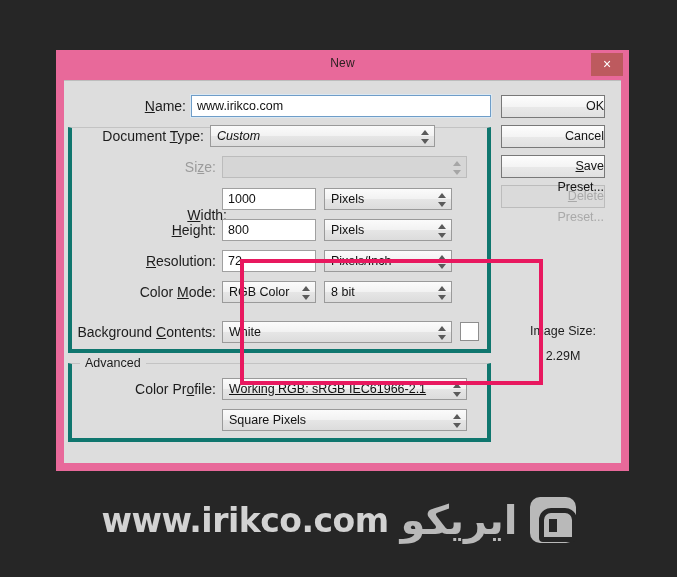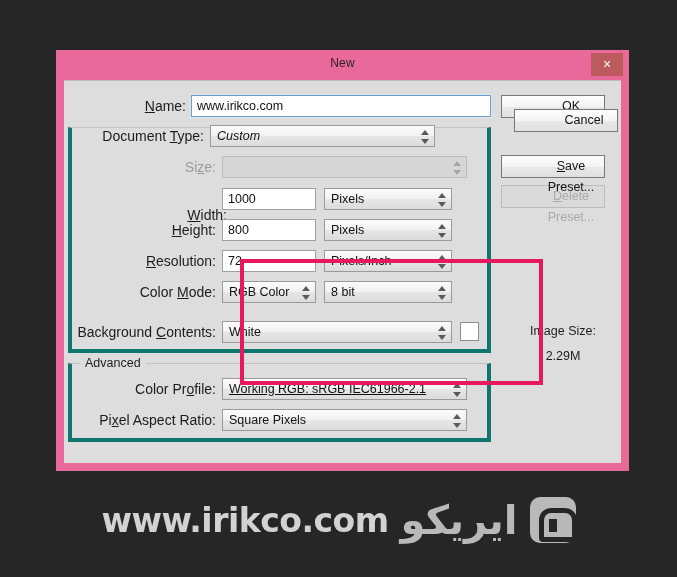--- a/index.html
+++ b/index.html
@@ -125,21 +125,21 @@
 
   
   .pbtn {
     position: absolute;
     width: 104px; height: 23px;
     background: linear-gradient(to bottom, #fdfdfd 0%, #f4f4f4 50%, #e9e9e9 51%, #e0e0e0 100%);
     border: 1px solid #787878;
     font-size: 12.5px;
     color: #141414;
     line-height: 21px;
-    text-align: center;
+    text-align: right;
     cursor: pointer;
     user-select: none;
     padding-left: 36px;
   }
   .pbtn.disabled {
     background: #dadada;
     border: 1px solid #bcbcbc;
     color: #a9a9a9;
     cursor: default;
   }
@@ -333,31 +333,30 @@
 
       <div class="lbl" style="left:0; top:297px; width:152px;">Color Pr<u>o</u>file:</div>
       <div class="combo" style="left:158px; top:297px; width:245px;text-decoration:underline;">
         <span>Working RGB:  sRGB IEC61966-2.1</span>
         <span class="arrows">
             <i class="up"></i>
             <i class="down"></i>
           </span>
       </div>
 
-      <div class="lbl" style="left:0; top:328px; width:152px;">Pi<u>x</u>el Aspect Ratio:</div>
       <div class="combo" style="left:158px; top:328px; width:245px;">
         <span>Square Pixels</span>
         <span class="arrows">
             <i class="up"></i>
             <i class="down"></i>
           </span>
       </div>
 
       <div class="pbtn" style="left:437px; top:14px;">OK</div>
-      <div class="pbtn" style="left:437px; top:28px;margin-left:13px;">Cancel</div>
+      <div class="pbtn" style="left:437px; top:44px;">Cancel</div>
       <div class="pbtn disabled" style="left:437px; top:104px;"><u>D</u>elete Preset...</div>
       <div class="pbtn" style="left:437px; top:74px;"><u>S</u>ave Preset...</div>
 
       <div id="imgsize-title" style="left:429px; top:243px;">Image Size:</div>
       <div id="imgsize-value" style="left:429px; top:268px;">2.29M</div>
 
       <div id="highlight"></div>
 
     </div>
   </div>

